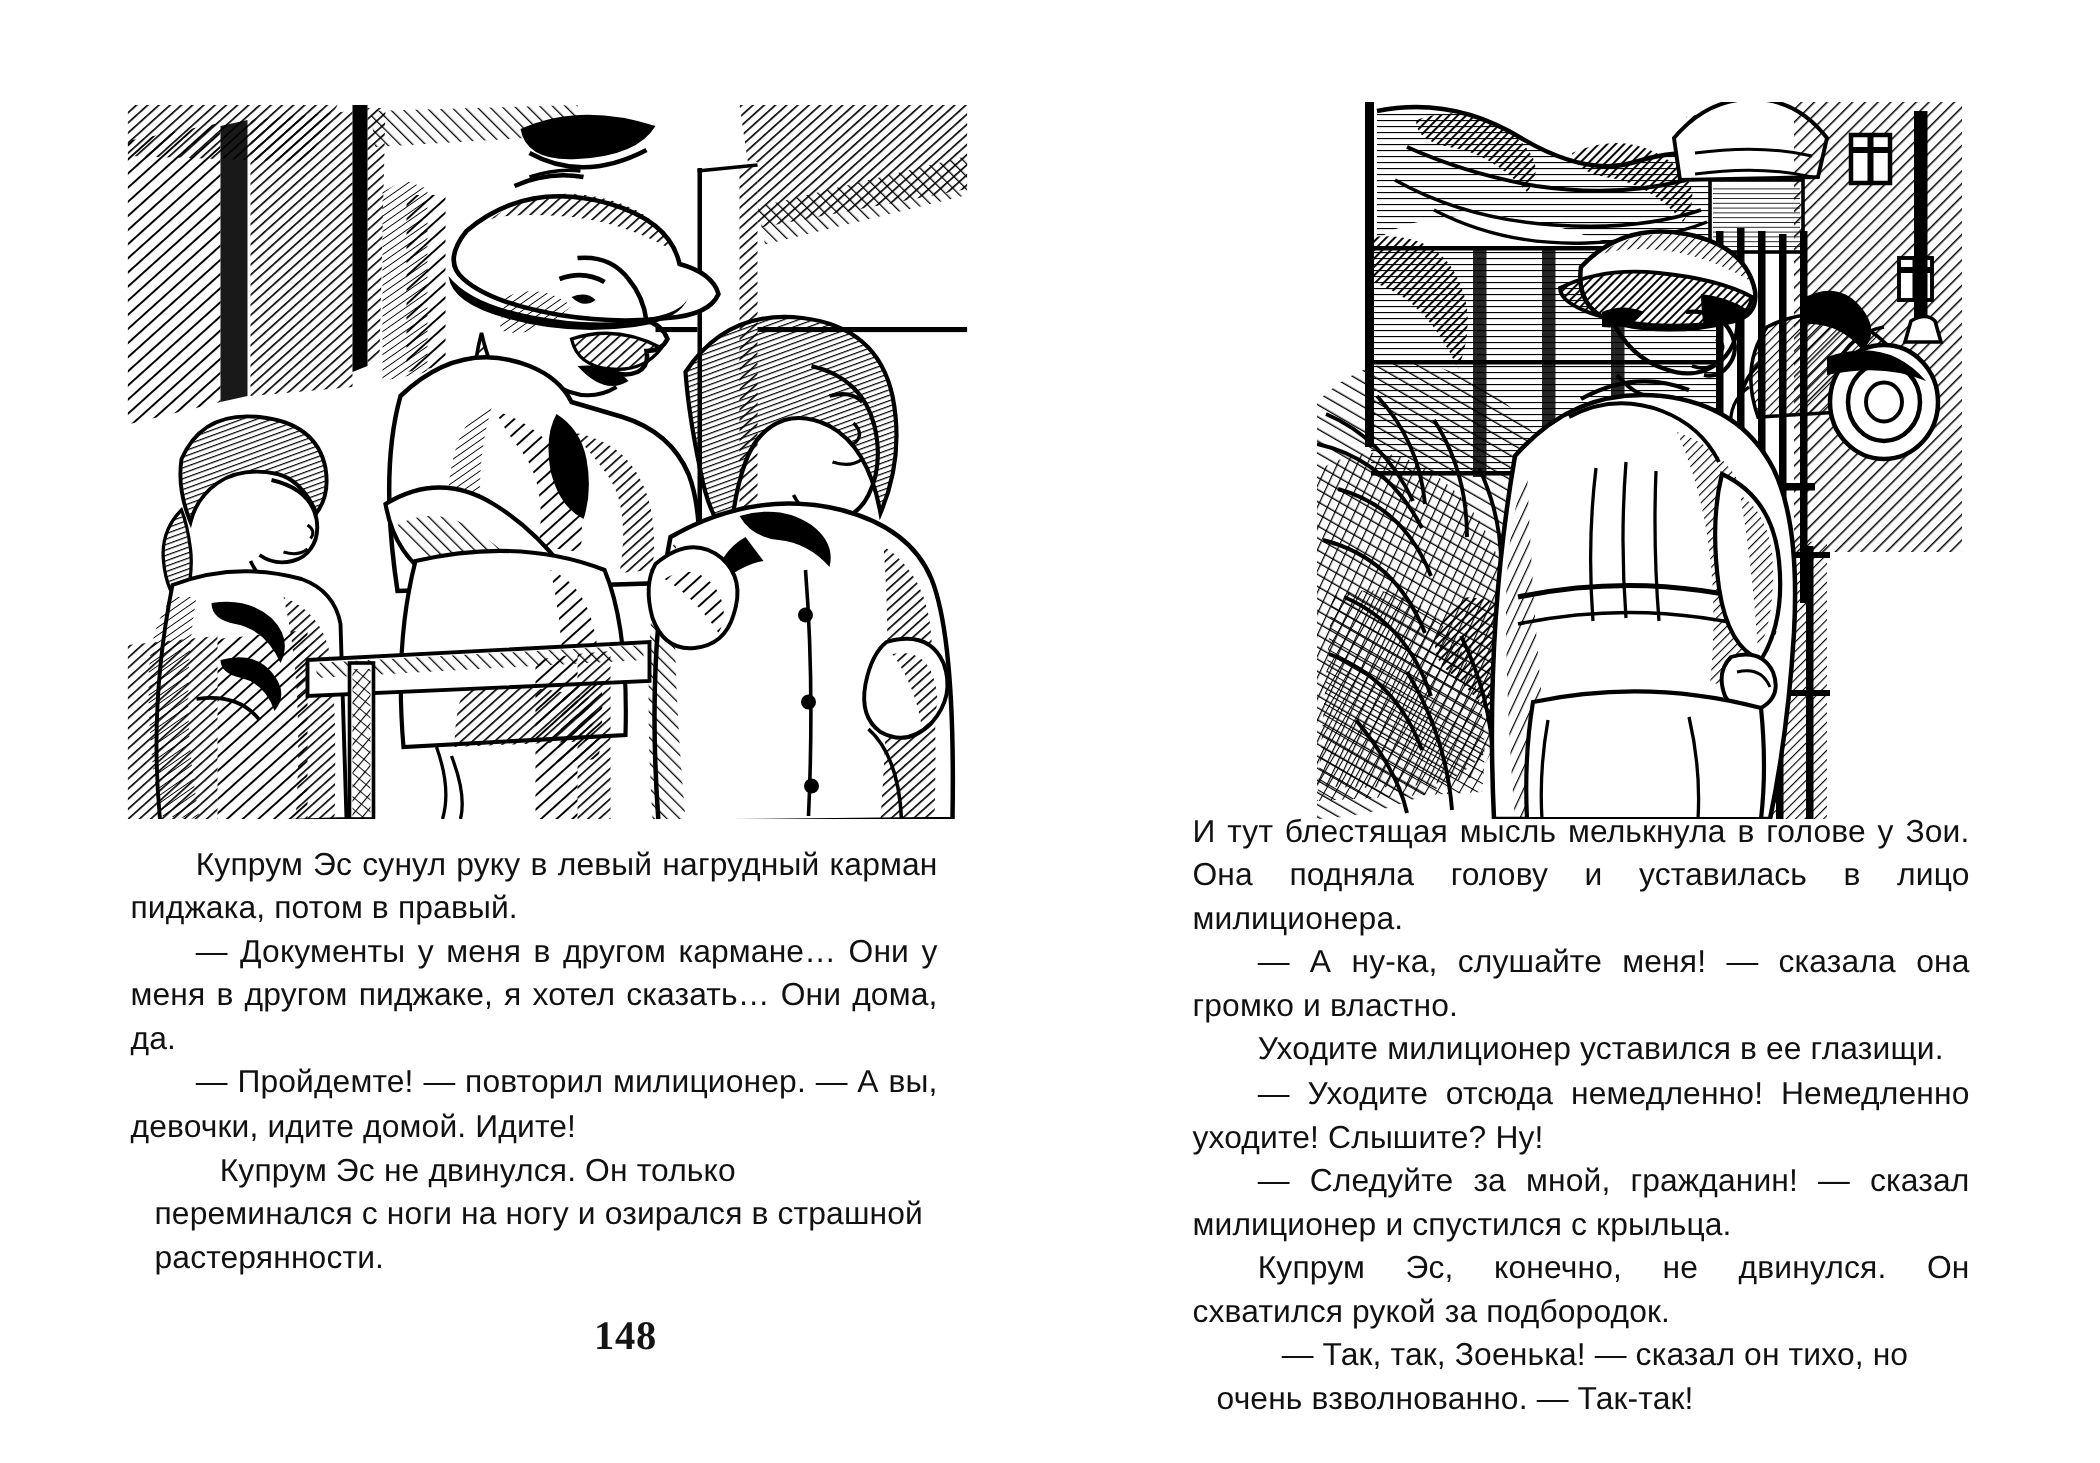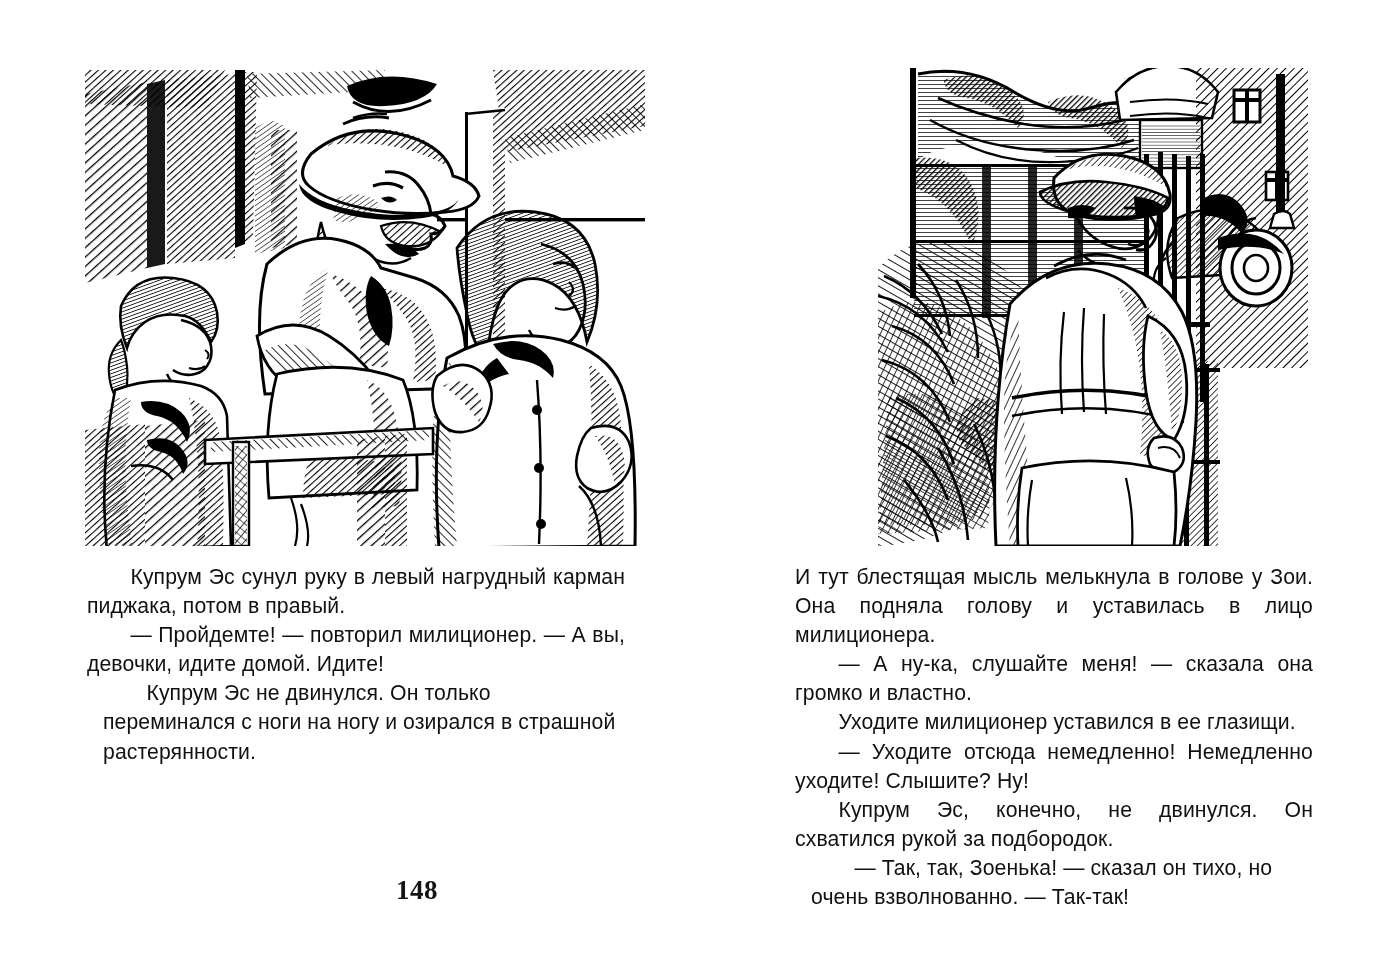--- a/index.html
+++ b/index.html
@@ -56,21 +56,21 @@
     color: #111111;
     letter-spacing: 0.1px;
   }
   .textcol-left {
     left: 87px;
     top: 562px;
     width: 538px;
   }
   .textcol-right {
     left: 95px;   
-    top: 562px;
+    top: 540px;
     width: 518px;
   }
   .textcol p {
     margin: 0;
     text-indent: 2.05em;
     text-align: justify;
     text-justify: inter-word;
     hyphens: manual;
   }
   .textcol p.noindent { text-indent: 0; }
@@ -268,20 +268,21 @@
             <path d="M506,360 q28,-8 38,14 q8,22 -8,40 q-16,16 -34,6 q-14,-10 -10,-32 q4,-20 14,-28 z" fill="#fff" stroke="#000" stroke-width="2.6"></path>
             <path d="M510,368 q22,-4 28,18 q6,22 -8,34 q-4,-30 -20,-52 z" fill="url(#hL2)"></path>
             <path d="M494,418 q20,18 22,60" fill="none" stroke="#000" stroke-width="2.4"></path>
           </g>
         </g>
       </svg>
     </div>
 
     <div class="textcol textcol-left">
       <p>Купрум Эс сунул руку в левый нагрудный карман пиджака, потом в правый.</p>
+      <p>— Документы у меня в другом кармане… Они у меня в другом пиджаке, я хотел сказать… Они дома, да.</p>
       <p>— Пройдемте! — повторил милиционер. — А вы, девочки, идите домой. Идите!</p>
       <p>Купрум Эс не двинулся. Он только переминался с ноги на ногу и озирался в страшной растерянности.</p>
     </div>
 
     <div class="folio folio-left">148</div>
   </div>
 
   <div class="page page-right">
 
     <div class="illus-wrap illus-right">
@@ -467,19 +468,20 @@
           </g>
         </g>
       </svg>
     </div>
 
     <div class="textcol textcol-right">
       <p class="noindent">И тут блестящая мысль мелькнула в голове у Зои. Она подняла голову и уставилась в лицо милиционера.</p>
       <p>— А ну-ка, слушайте меня! — сказала она громко и властно.</p>
       <p>Уходите милиционер уставился в ее глазищи.</p>
       <p>— Уходите отсюда немедленно! Немедленно уходите! Слышите? Ну!</p>
+      <p>— Следуйте за мной, гражданин! — сказал милиционер и спустился с крыльца.</p>
       <p>Купрум Эс, конечно, не двинулся. Он схватился рукой за подбородок.</p>
       <p>— Так, так, Зоенька! — сказал он тихо, но очень взволнованно. — Так-так!</p>
     </div>
 
   </div>
 
 </div>
 
 </body></html>

